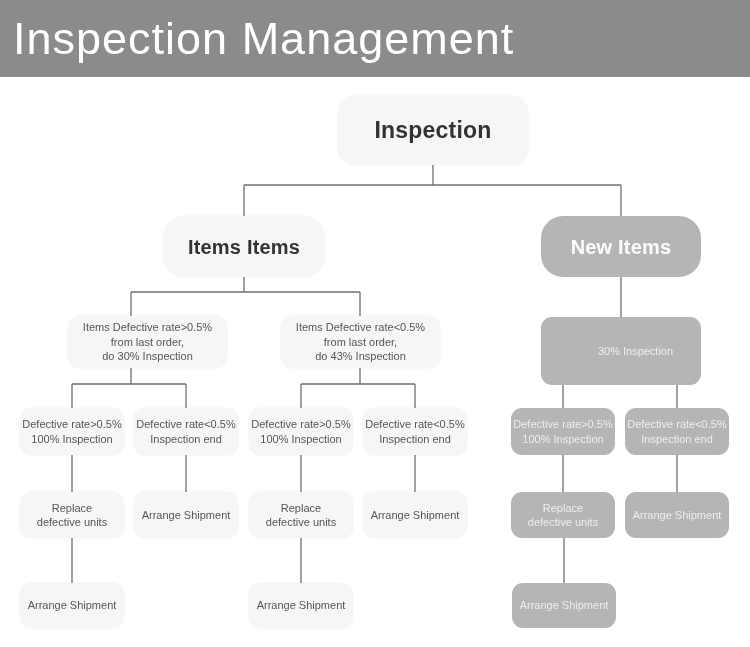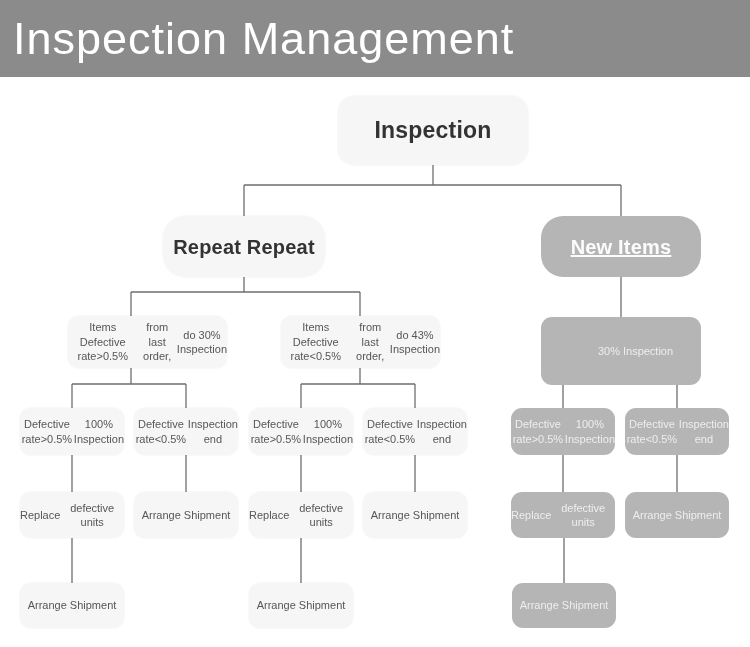--- a/index.html
+++ b/index.html
@@ -30,21 +30,21 @@
   }
   #connector-svg {
     position: absolute;
     left: 0; top: 0;
     width: 750px; height: 647px;
   }
   .node {
     position: absolute;
     box-sizing: border-box;
     display: flex;
-    flex-direction: row;
+    flex-direction: column;
     align-items: center;
     justify-content: center;
     text-align: center;
   }
   .node.light {
     background: #f6f6f6;
     box-shadow: 0 0 0 1px rgba(0,0,0,0.025);
   }
   .node.gray {
     background: #b5b5b5;
@@ -64,21 +64,21 @@
     border-radius: 22px;
     color: #333333;
     letter-spacing: 0.2px;
   }
   .node.sm, .node.sm3 {
     font-size: 11px;
     line-height: 14.5px;
     border-radius: 11px;
     color: #565656;
   }
-  .node.gray.lg { color: #fcfcfc; text-decoration: underline; }
+  .node.gray.lg { color: #fcfcfc; }
   .node.gray.sm, .node.gray.sm3 { color: #eeeeee; }
 </style>
 </head>
 <body>
 
 <div id="stage">
   <div id="header">
     <span class="title">Inspection Management</span>
   </div>
   <svg id="connector-svg" xmlns="http://www.w3.org/2000/svg" viewBox="0 0 750 647">
@@ -111,21 +111,21 @@
       <line x1="677" y1="455" x2="677" y2="492" stroke="#6e6e6e" stroke-width="1.3"></line>
       <line x1="72" y1="538" x2="72" y2="583" stroke="#6e6e6e" stroke-width="1.3"></line>
       <line x1="301" y1="538" x2="301" y2="583" stroke="#6e6e6e" stroke-width="1.3"></line>
       <line x1="564" y1="538" x2="564" y2="583" stroke="#6e6e6e" stroke-width="1.3"></line>
     </svg>
   <div id="nodes">
       <div class="node light xl" style="left: 338px; top: 96px; width: 190px; height: 69px;">
         <span>Inspection</span>
       </div>
       <div class="node light lg" style="left: 163px; top: 216px; width: 162px; height: 61px;">
-        <span>Repeat Repeat</span>
+        <span>Items Items</span>
       </div>
       <div class="node gray lg" style="left: 541px; top: 216px; width: 160px; height: 61px;">
         <span>New Items</span>
       </div>
       <div class="node light sm3" style="left: 68px; top: 316px; width: 159px; height: 52px;">
         <span>Items Defective rate&gt;0.5%</span>
         <span>from last order,</span>
         <span>do 30% Inspection</span>
       </div>
       <div class="node light sm3" style="left: 281px; top: 316px; width: 159px; height: 52px;">

